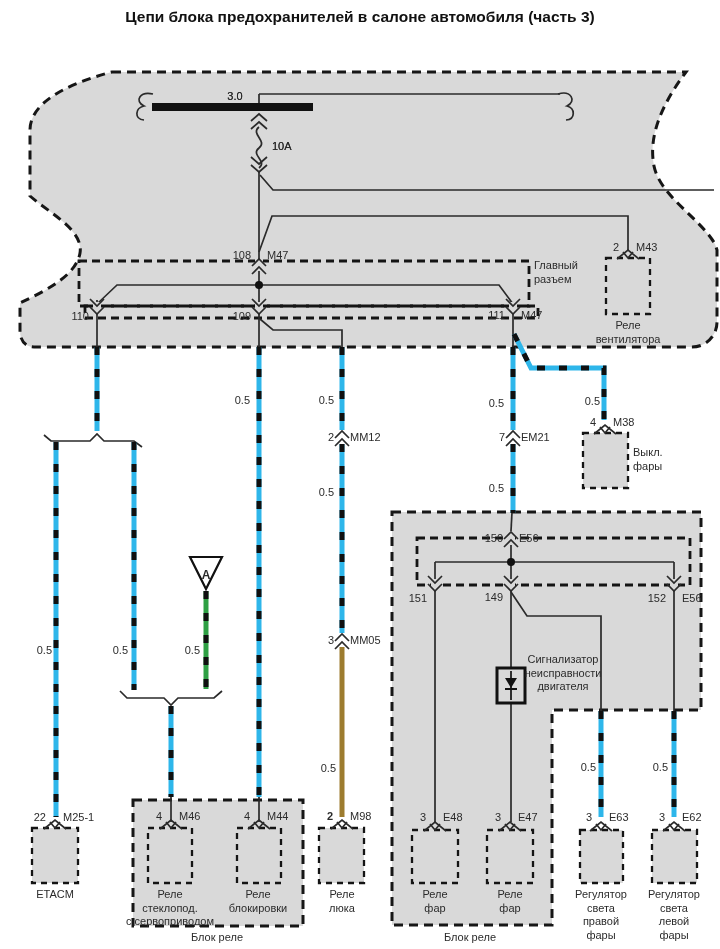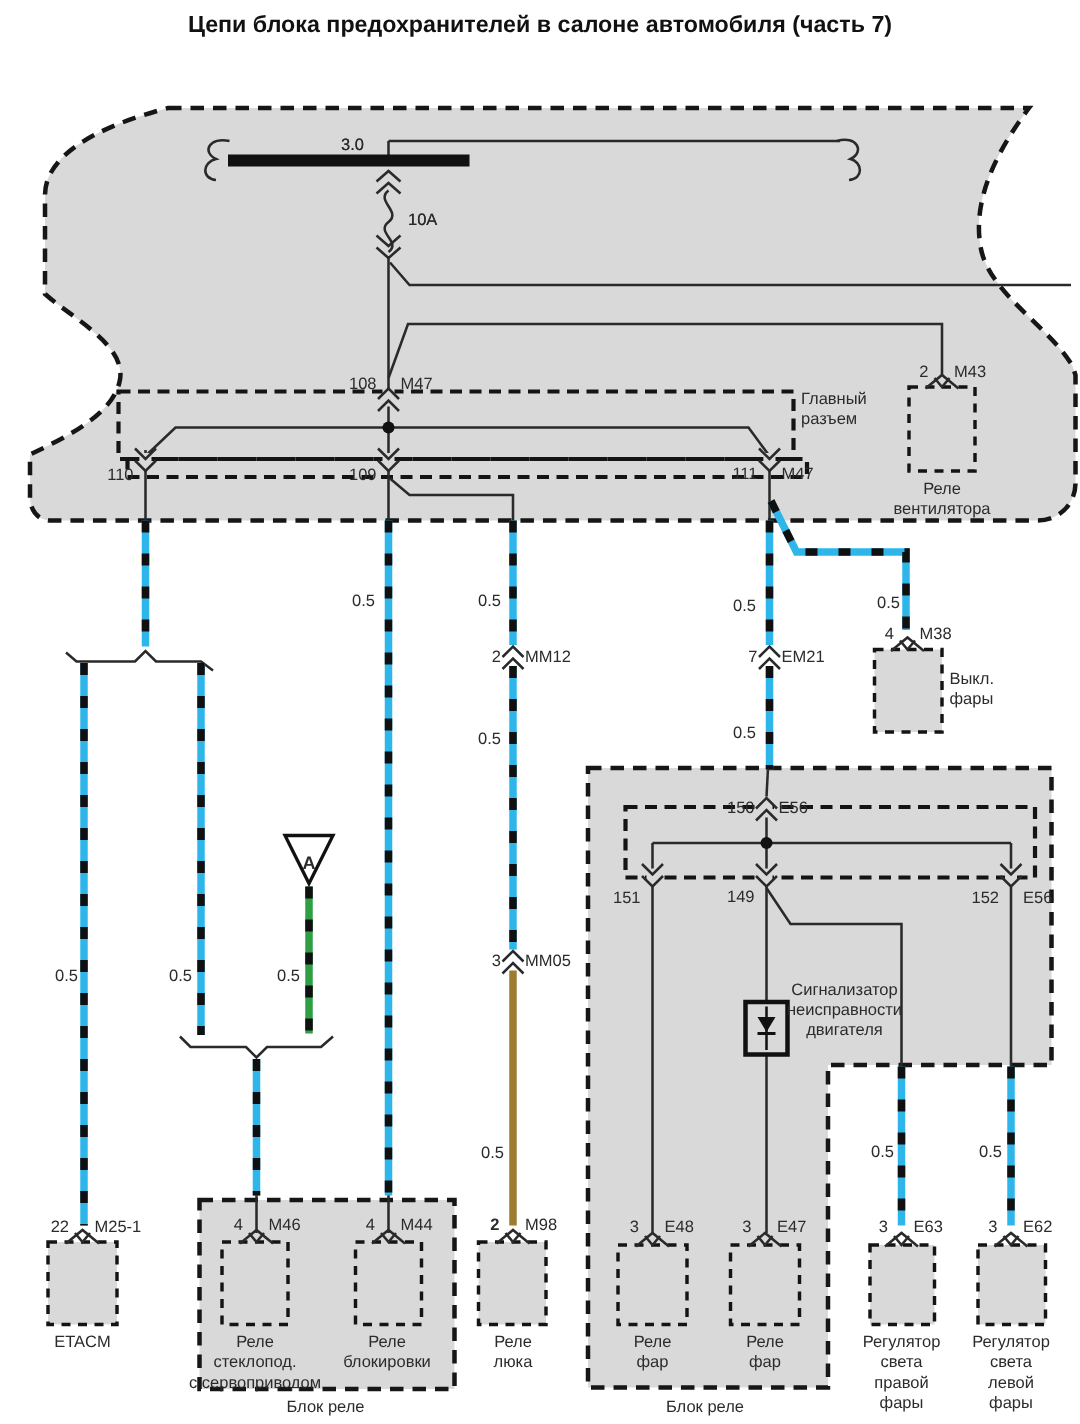--- a/index.html
+++ b/index.html
@@ -6,21 +6,21 @@
   #stage{position:relative;width:720px;height:949px;background:#ffffff;overflow:hidden;
          font-family:"Liberation Sans", sans-serif;}
   #title{position:absolute;left:0;top:8px;width:720px;text-align:center;
          font-size:15.5px;font-weight:bold;color:#111;}
   svg text{font-family:"Liberation Sans", sans-serif;fill:#2b2b2b;}
 </style>
 </head>
 <body>
 
 <div id="stage">
-  <div id="title">Цепи блока предохранителей в салоне автомобиля (часть 7)</div>
+  <div id="title">Цепи блока предохранителей в салоне автомобиля (часть 3)</div>
   <svg id="diagram" width="720" height="949" viewBox="0 0 720 949" style="position:absolute;left:0;top:0;">
       <path d="M 112,72 H 686 C 662,104 648,136 654,166 C 660,196 700,218 715,244 L 717,250 L 717,322 C 717,336 706,347 692,347 H 34 C 25,347 20,340 20,331 L 20,303 C 45,291 76,276 80,253 C 84,230 48,212 30,196 L 30,130 C 30,103 66,84 112,72 Z" fill="#d9d9d9" stroke="#161616" stroke-width="3" stroke-dasharray="9 6"></path>
       <path d="M 392,512 H 701 V 710 H 552 V 925 H 392 Z" fill="#d9d9d9" stroke="#161616" stroke-width="3" stroke-dasharray="9 6"></path>
       <path d="M 133,800 H 303 V 926 H 133 Z" fill="#d9d9d9" stroke="#161616" stroke-width="3" stroke-dasharray="9 6"></path>
       <rect x="79" y="261" width="450" height="45" fill="none" stroke="#141414" stroke-width="2.8" stroke-dasharray="8 5"></rect>
       <rect x="85" y="306" width="453" height="12" fill="none" stroke="#141414" stroke-width="2.8" stroke-dasharray="8 5"></rect>
       <rect x="417" y="538" width="273" height="47" fill="none" stroke="#141414" stroke-width="2.8" stroke-dasharray="8 5"></rect>
       <rect x="606" y="258" width="44" height="56" fill="#d9d9d9" stroke="#141414" stroke-width="2.3" stroke-dasharray="6 5"></rect>
       <rect x="583" y="433" width="45" height="55" fill="#d9d9d9" stroke="#141414" stroke-width="2.3" stroke-dasharray="6 5"></rect>
       <rect x="32" y="828" width="46" height="55" fill="#d9d9d9" stroke="#141414" stroke-width="2.3" stroke-dasharray="6 5"></rect>

